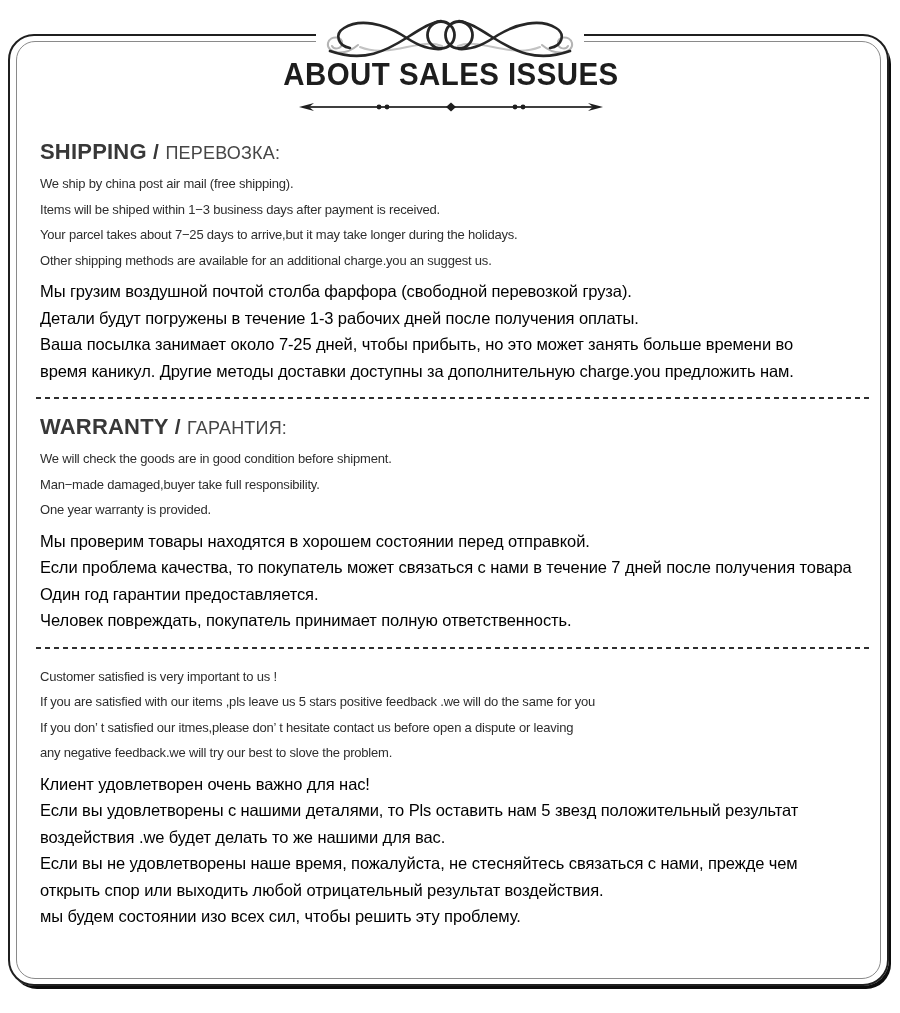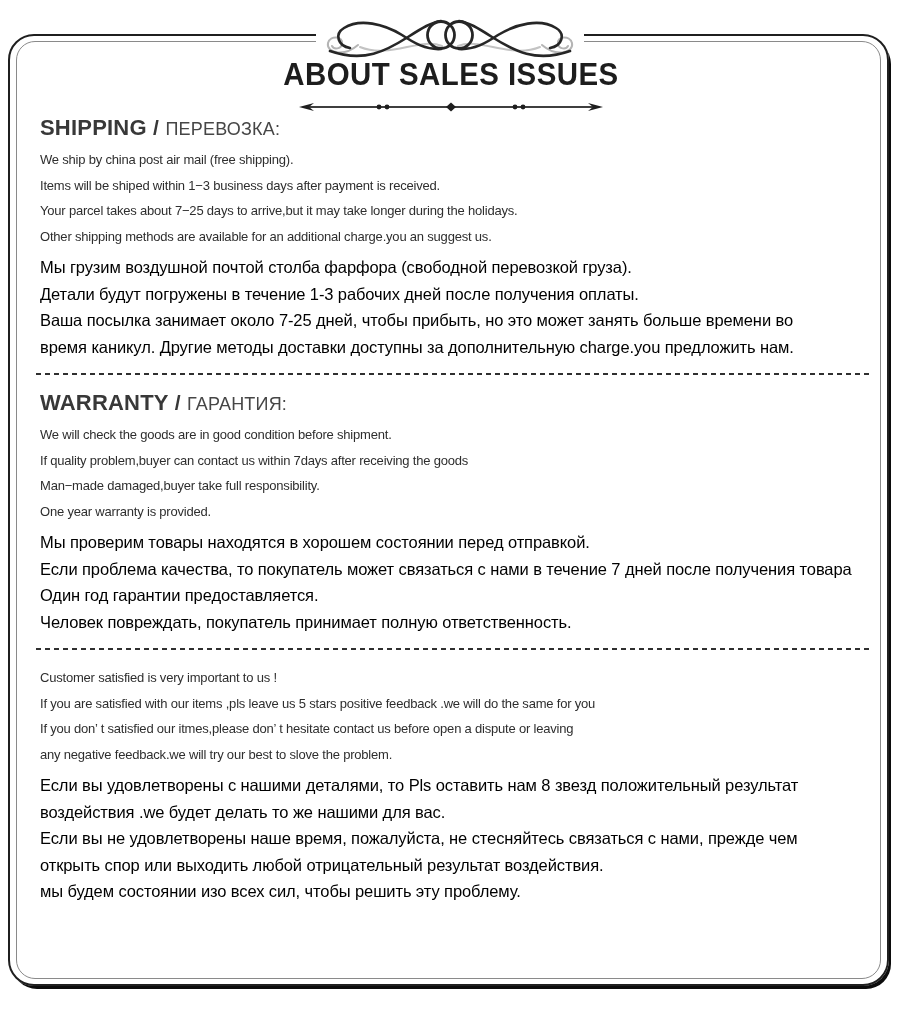--- a/index.html
+++ b/index.html
@@ -25,21 +25,21 @@
     z-index:3;background:#ffffff;padding:0 8px;line-height:0;
   }
   .content{position:absolute;left:40px;right:38px;top:0;z-index:2;}
   h1.page-title{
     margin:56px 0 0;text-align:center;
     font-size:32px;font-weight:bold;color:#1d1d1d;letter-spacing:0.5px;
     transform:scaleX(0.92);transform-origin:center;
   }
   .title-rule{display:block;margin:6px auto 0;}
   
-  main{margin-top:0;}
+  main{margin-top:24px;}
   h2.sec-heading{margin:0 0 6px;font-size:22px;font-weight:bold;color:#383838;letter-spacing:0.2px;}
   h2 .sep{font-weight:bold;color:#383838;font-size:21px;}
   h2 .ru-part{font-weight:normal;font-size:18px;color:#464646;letter-spacing:0.2px;}
   .en-lines{font-size:13px;line-height:25.5px;letter-spacing:-0.2px;color:#2e2e2e;}
   .ru-lines{margin-top:5px;font-size:16.5px;line-height:26.5px;letter-spacing:-0.1px;color:#000000;}
   .divider{
     height:2px;margin:13px -8px 15px -4px;
     background:repeating-linear-gradient(90deg,#2f2f2f 0 5px,transparent 5px 9px);
   }
 </style>
@@ -108,21 +108,20 @@
     <div class="divider"></div>
 
     <section>
       <h2 class="sec-heading">
         <span>WARRANTY</span>
         <span class="sep">/</span>
         <span class="ru-part">ГАРАНТИЯ:</span>
       </h2>
       <div class="en-lines">
           <div>We will check the goods are in good condition before shipment.</div>
-          <div>If quality problem,buyer can contact us within 7days after receiving the goods</div>
           <div>Man−made damaged,buyer take full responsibility.</div>
           <div>One year warranty is provided.</div>
         </div>
       <div class="ru-lines">
           <div>Мы проверим товары находятся в хорошем состоянии перед отправкой.</div>
           <div>Если проблема качества, то покупатель может связаться с нами в течение 7 дней после получения товара</div>
           <div>Один год гарантии предоставляется.</div>
           <div>Человек повреждать, покупатель принимает полную ответственность.</div>
         </div>
     </section>
@@ -130,21 +129,22 @@
     <div class="divider"></div>
 
     <section>
       <div class="en-lines">
           <div>Customer satisfied is very important to us !</div>
           <div>If you are satisfied with our items ,pls leave us 5 stars positive feedback .we will do the same for you</div>
           <div>If you don’ t satisfied our itmes,please don’ t hesitate contact us before open a dispute or leaving</div>
           <div>any negative feedback.we will try our best to slove the problem.</div>
         </div>
       <div class="ru-lines">
-          <div>Если вы удовлетворены с нашими деталями, то Pls оставить нам 8 звезд положительный результат</div>
+          <div>Клиент удовлетворен очень важно для нас!</div>
+          <div>Если вы удовлетворены с нашими деталями, то Pls оставить нам 5 звезд положительный результат</div>
           <div>воздействия .we будет делать то же нашими для вас.</div>
           <div>Если вы не удовлетворены наше время, пожалуйста, не стесняйтесь связаться с нами, прежде чем</div>
           <div>открыть спор или выходить любой отрицательный результат воздействия.</div>
           <div>мы будем состоянии изо всех сил, чтобы решить эту проблему.</div>
         </div>
     </section>
 
   </main>
 </div>
 

